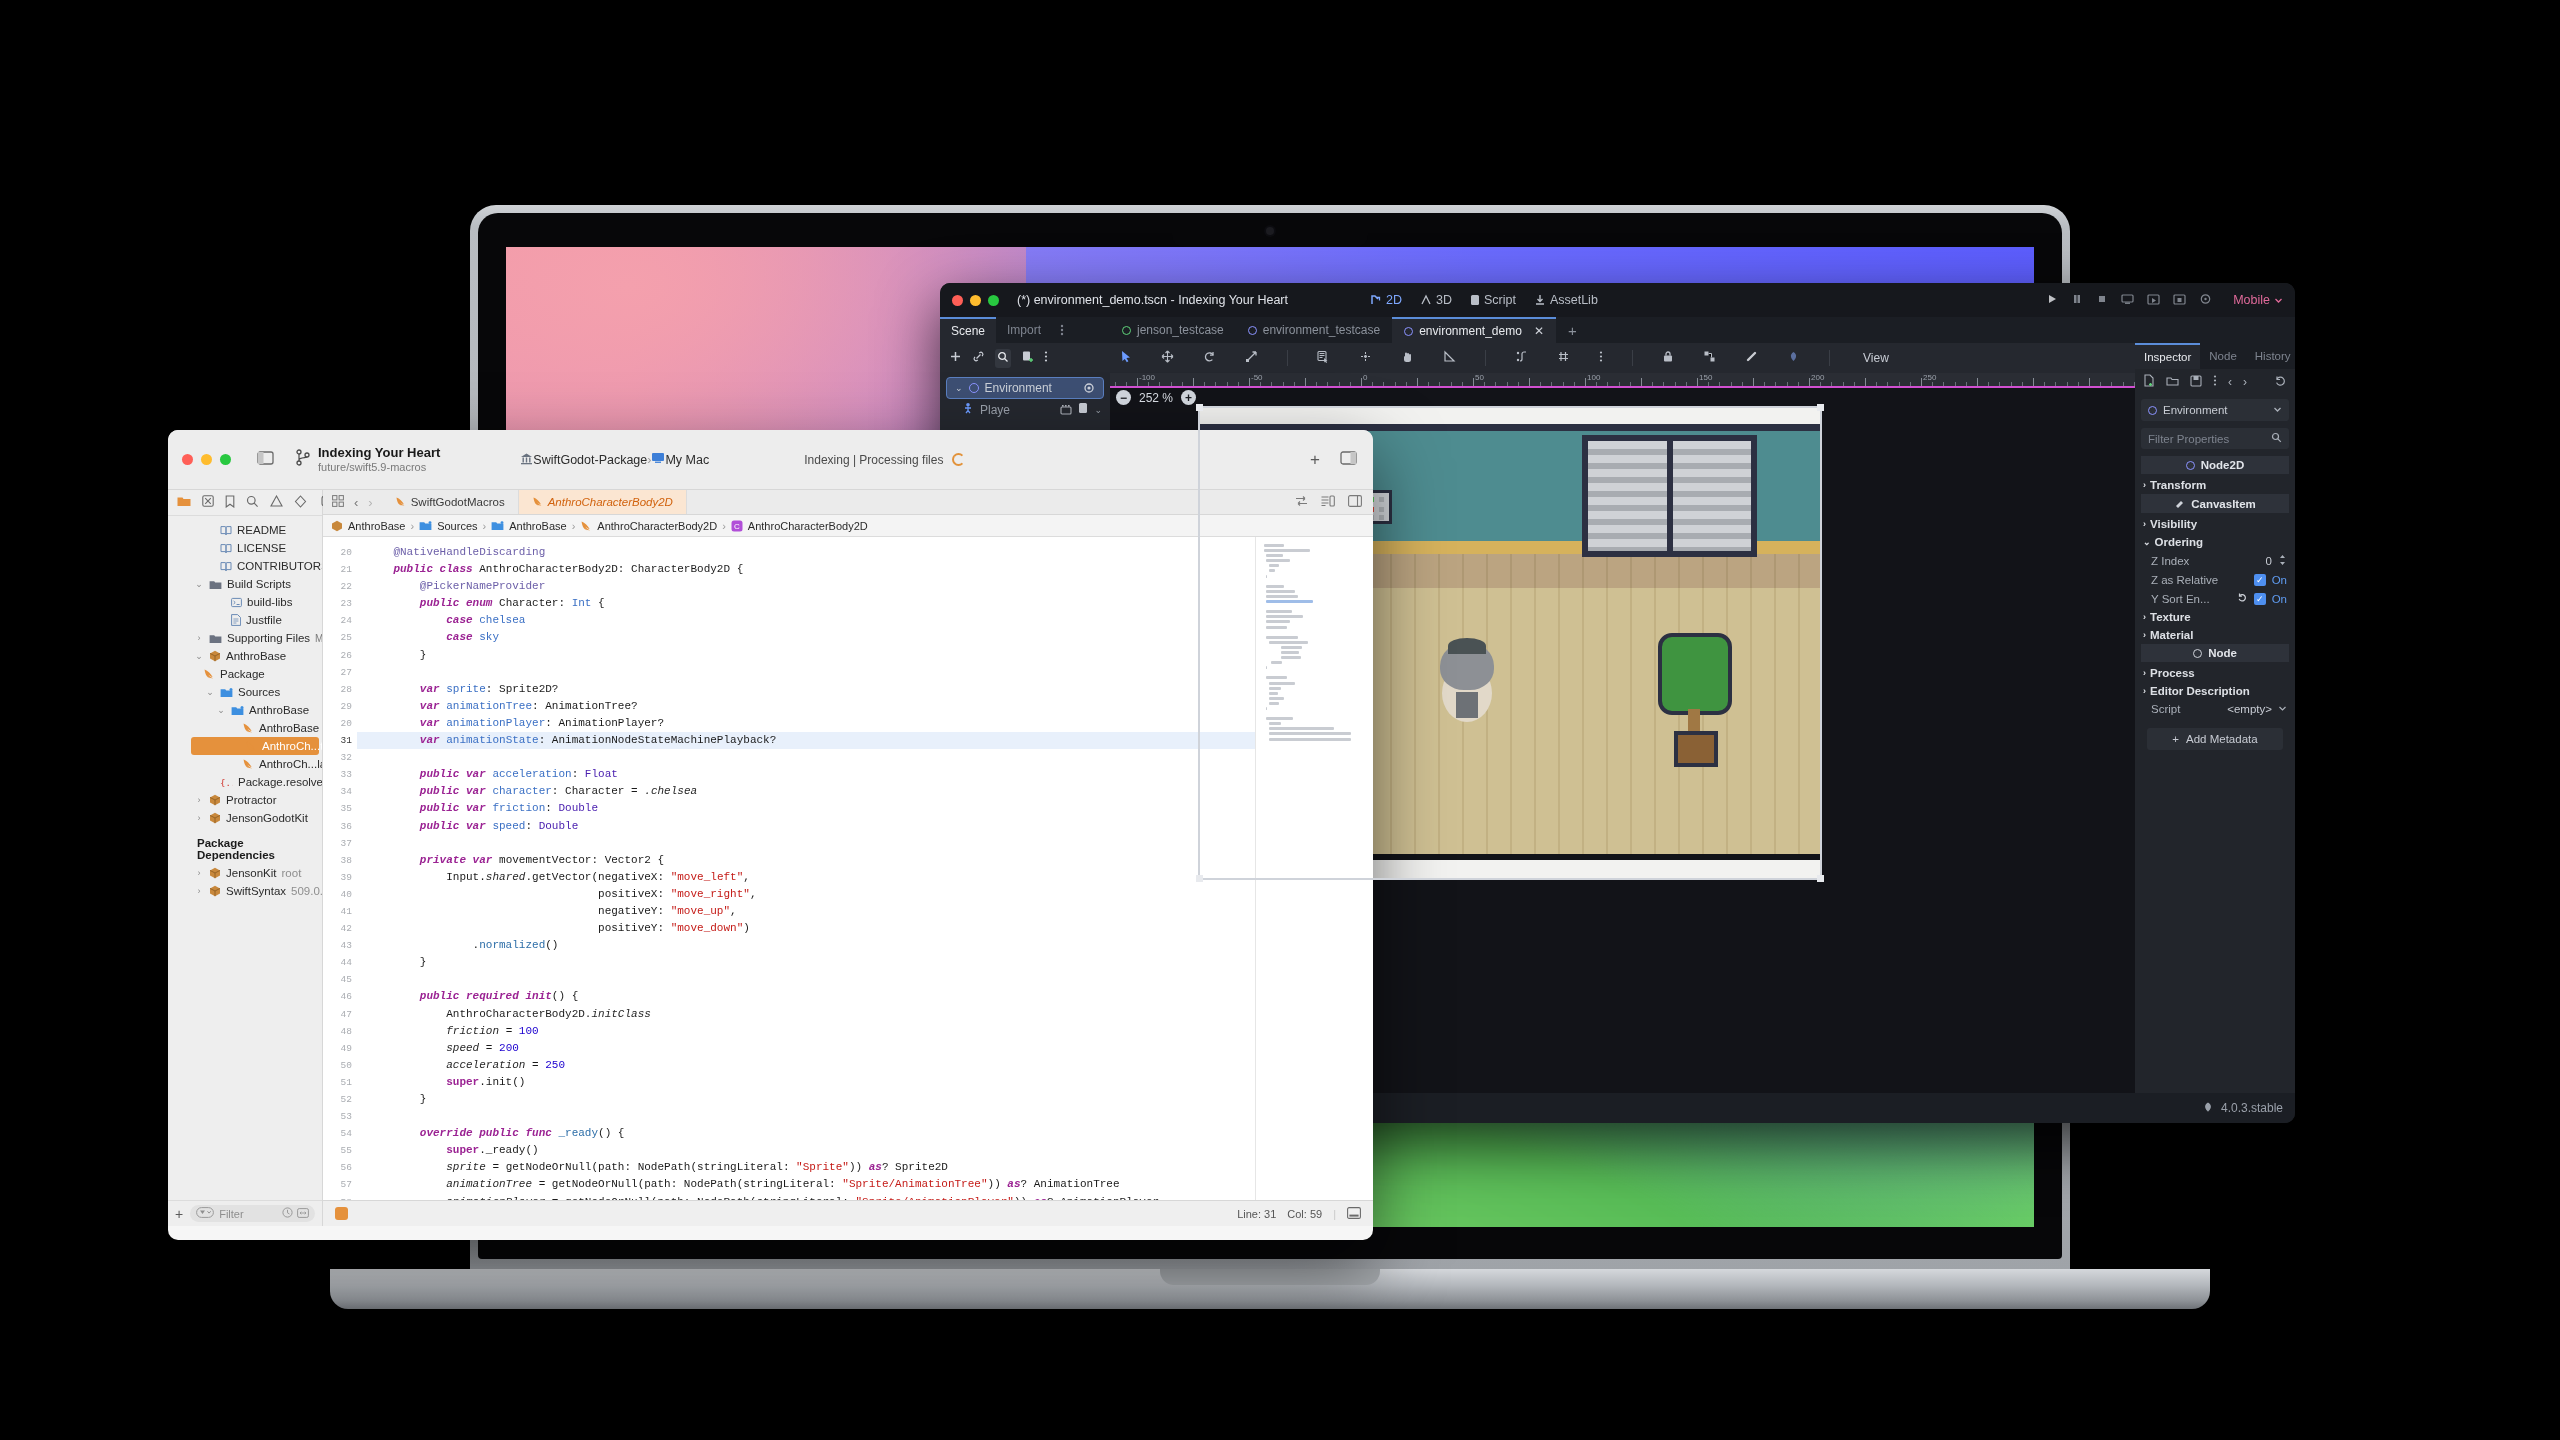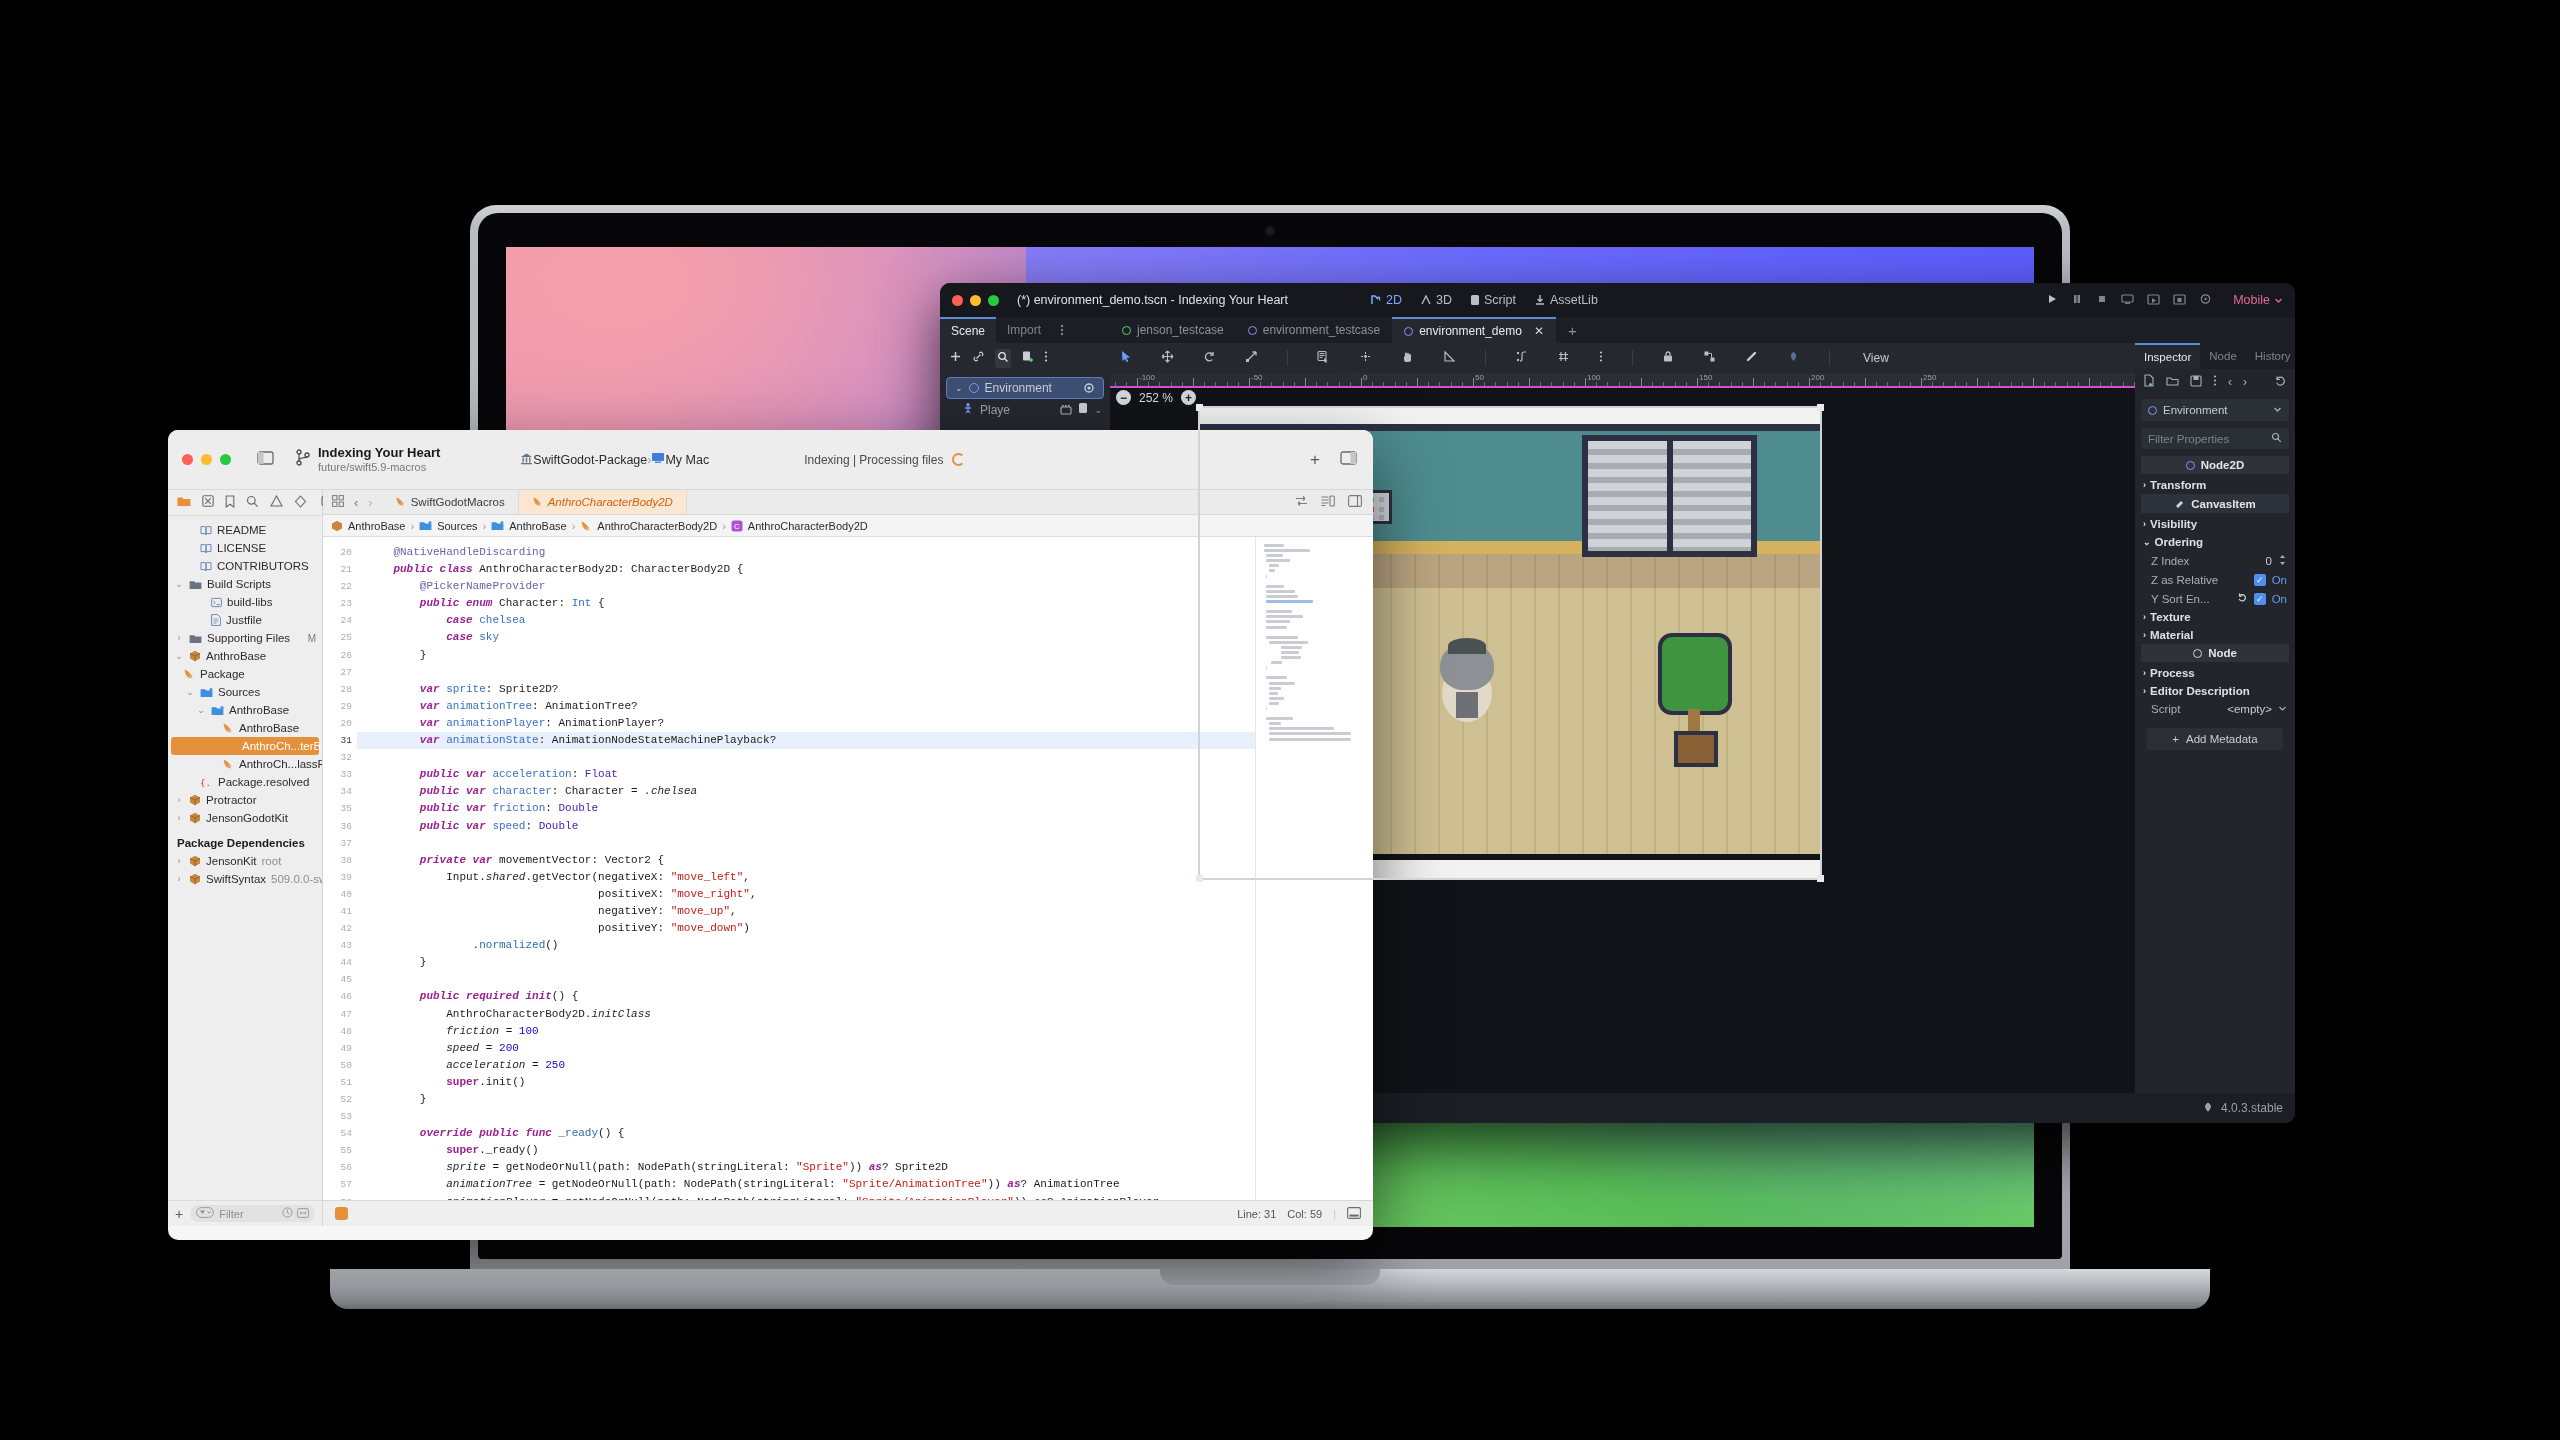--- a/index.html
+++ b/index.html
@@ -196,21 +196,21 @@
   .x-scheme { margin-left:80px; display:flex; align-items:center; 
               font-size:12.5px; color:#2b2b2b; }
   .x-chev { color:#9a9a9a; }
   .x-activity { margin-left:95px; font-size:12px; color:#4a4a4a; display:flex;align-items:center;gap:9px;}
   .x-spin { width:13px;height:13px;border-radius:50%;border:2px solid #e2923a; border-right-color:transparent; }
   .x-right-tb { margin-left:auto; display:flex; align-items:center; gap:20px; padding-right:16px; color:#5a5a5a;}
 
   .x-main { display:flex; height:calc(810px - 48px - 26px); }
   .x-nav { width:155px; background:#eeeeee; border-right:1px solid #d7d7d7; display:flex; flex-direction:column;}
   .x-navtools { height:26px; display:flex; align-items:center; gap:11px; padding:0 9px; border-bottom:1px solid #dcdcdc;}
-  .x-navlist { flex:1; overflow:hidden; padding:5px 0; font-size:11.5px;}
+  .x-navlist { flex:1; overflow:hidden; padding:5px 0; font-size:11.5px;margin-left:20px;}
   .x-row { display:flex; align-items:center; gap:5px; height:18px; padding-right:6px; color:#2b2b2b; white-space:nowrap;}
   .x-row.sel { background:#e5913c; color:#fff; border-radius:3px; margin:0 3px;}
   .x-row .tw { width:10px; text-align:center; color:#8a8a8a; font-size:9px; flex:none;}
   .x-row .mk { margin-left:auto; color:#7a7a7a; font-size:10px;}
   .x-grouphdr { font-weight:bold; font-size:11.5px; padding:10px 0 3px 9px; color:#1a1a1a;}
   .x-row .dim { color:#8e8e8e;}
   .x-navbottom { height:26px; border-top:1px solid #dcdcdc; display:flex; align-items:center; gap:7px; padding:0 7px;}
   .x-filter { flex:1; height:17px; background:#e2e2e2; border-radius:9px; display:flex; align-items:center;
               gap:5px; padding:0 6px; font-size:11px; color:#8e8e8e;}
 

